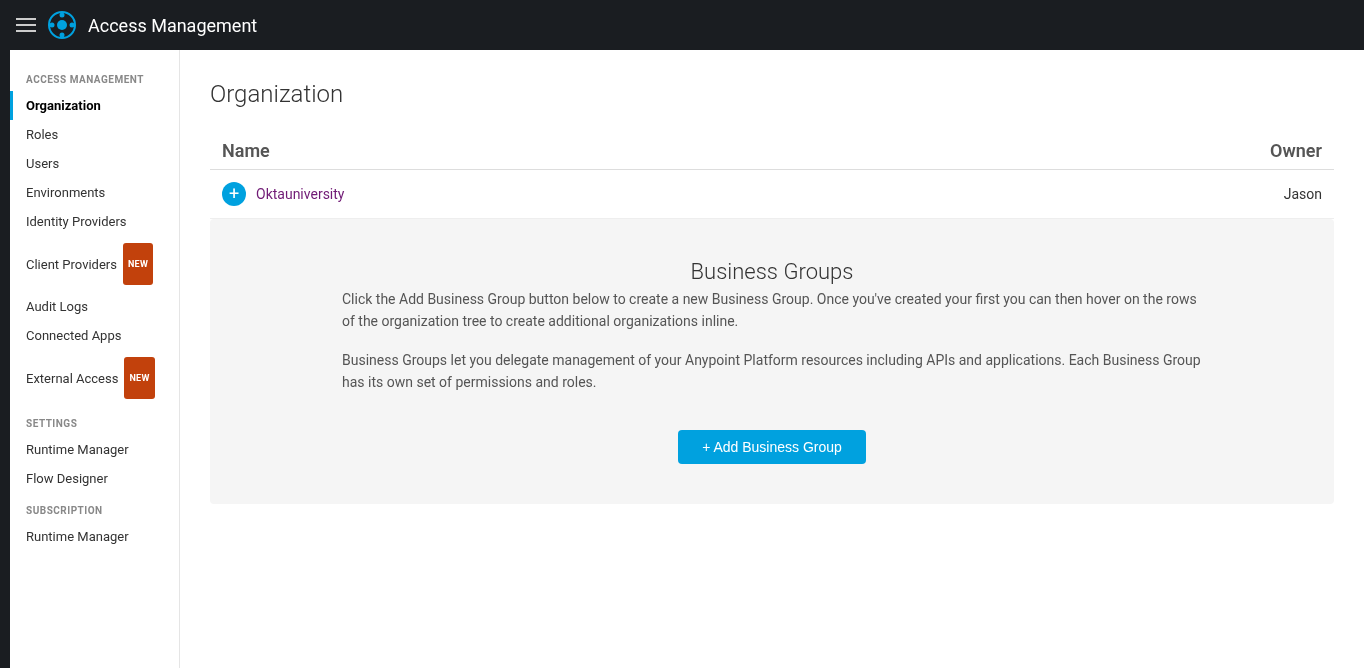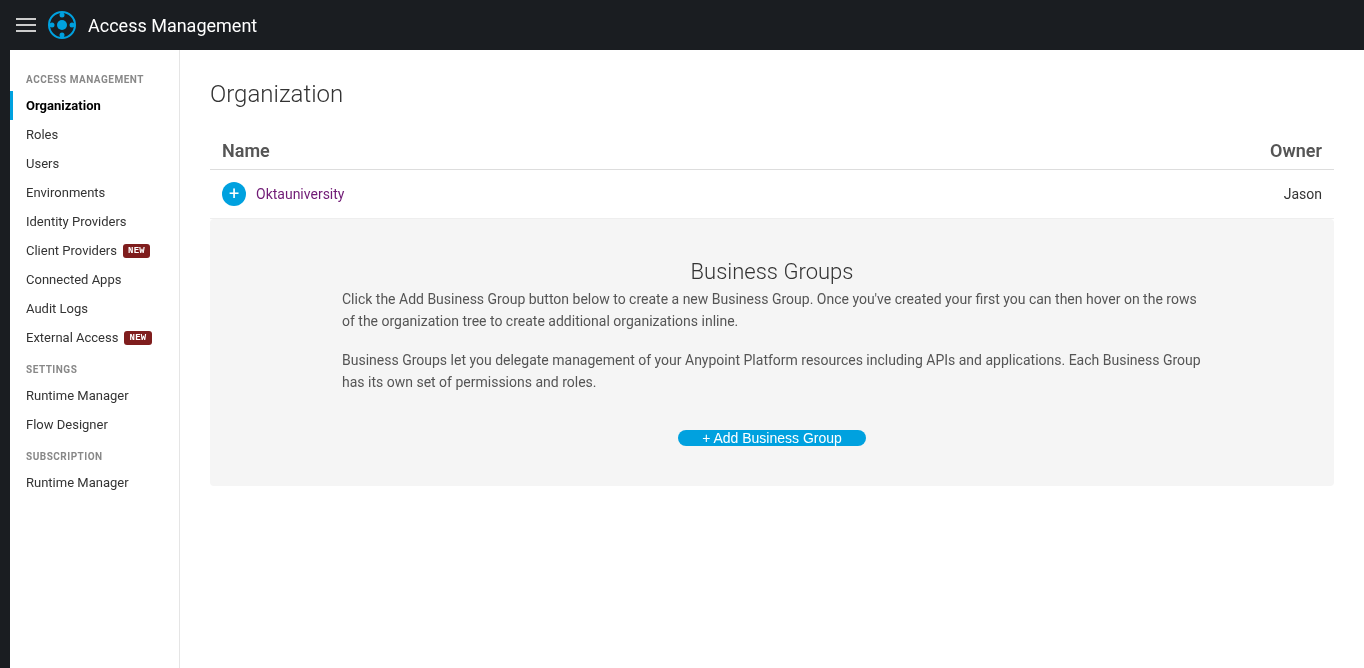--- a/index.html
+++ b/index.html
@@ -82,29 +82,28 @@
       text-decoration: none;
       gap: 6px;
     }
     .sidebar-item.active {
       font-weight: 700;
       color: #000;
       border-left: 3px solid #00a1df;
       padding-left: 13px;
     }
     .badge-new {
-      background: #7f1d1d;
+      background: #c2410c;
       color: #fff;
       font-size: 9px;
       font-weight: 700;
-      padding: 2px 5px;
+      padding: 16px 5px;
       border-radius: 3px;
       text-transform: uppercase;
       letter-spacing: 0.3px;
-      font-family: Liberation Mono, monospace;
     }
 
     
     .main-content {
       flex: 1;
       background: #fff;
       overflow-y: auto;
       padding: 30px 30px 30px 30px;
     }
     .page-title {
@@ -187,23 +186,23 @@
       max-width: 860px;
       margin: 0 auto 16px auto;
       text-align: left;
     }
     .bg-panel-btn {
       margin-top: 20px;
       display: inline-block;
       background: #00a1df;
       color: #fff;
       border: none;
-      padding: 0 24px;
+      padding: 9px 24px;
       font-size: 14px;
-      border-radius: 14px;
+      border-radius: 4px;
       cursor: pointer;
       font-weight: 500;
     }
   </style>
 </head>
 <body>
 
 <div class="topbar">
   <div class="topbar-hamburger">
     <span></span>
@@ -242,24 +241,24 @@
       <span>Environments</span>
     </a>
     <a class="sidebar-item">
       <span>Identity Providers</span>
     </a>
     <a class="sidebar-item">
       <span>Client Providers</span>
       <span class="badge-new">NEW</span>
     </a>
     <a class="sidebar-item">
+      <span>Audit Logs</span>
+    </a>
+    <a class="sidebar-item">
       <span>Connected Apps</span>
-    </a>
-    <a class="sidebar-item">
-      <span>Audit Logs</span>
     </a>
     <a class="sidebar-item">
       <span>External Access</span>
       <span class="badge-new">NEW</span>
     </a>
 
     <div class="sidebar-section-label">SETTINGS</div>
 
     <a class="sidebar-item">
       <span>Runtime Manager</span>

